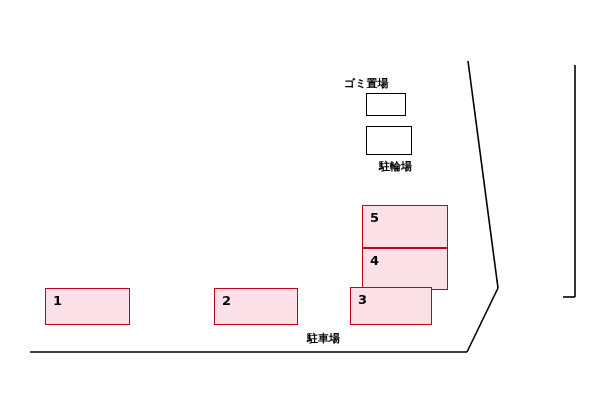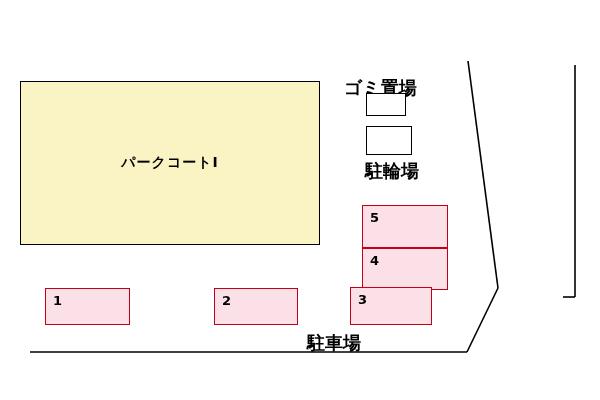--- a/index.html
+++ b/index.html
@@ -26,26 +26,26 @@
     .small-box {
       position: absolute;
       background: #ffffff;
       border: 1px solid #000000;
       box-sizing: border-box;
     }
     .garbage-box { left: 366px; top: 93px; width: 40px; height: 23px; }
     .bike-box   { left: 366px; top: 126px; width: 46px; height: 29px; }
     .map-label {
       position: absolute;
-      font-size: 18px;
+      font-size: 11px;
       font-weight: bold;
       white-space: nowrap;
     }
     .garbage-label { left: 344px; top: 76px; }
-    .bike-label    { left: 365px; top: 159px; }
+    .bike-label    { left: 379px; top: 159px; }
     .parking-label { left: 295px; top: 331px; padding-left: 12px; }
     .space {
       position: absolute;
       background: #fce0e8;
       border: 1.5px solid #c40018;
       box-sizing: border-box;
       font-size: 13px;
       font-weight: bold;
       padding: 4px 0 0 7px;
     }
@@ -61,23 +61,20 @@
 <div class="canvas">
 
   <svg class="roads" width="600" height="400" viewBox="0 0 600 400" xmlns="http://www.w3.org/2000/svg">
     <line x1="468" y1="61" x2="498" y2="288" stroke="#000000" stroke-width="1.6"></line>
     <line x1="498" y1="288" x2="467" y2="352" stroke="#000000" stroke-width="1.6"></line>
     <line x1="30" y1="352" x2="467" y2="352" stroke="#000000" stroke-width="1.6"></line>
     <line x1="575" y1="65" x2="575" y2="297" stroke="#000000" stroke-width="1.6"></line>
     <line x1="575" y1="297" x2="563" y2="297" stroke="#000000" stroke-width="1.6"></line>
   </svg>
 
-  <div class="building">
-    <span class="building-label">パークコートⅠ</span>
-  </div>
 
   <div class="map-label garbage-label">ゴミ置場</div>
   <div class="small-box garbage-box"></div>
 
   <div class="small-box bike-box"></div>
   <div class="map-label bike-label">駐輪場</div>
 
   <div class="space space-5">
     <span>5</span>
   </div>

